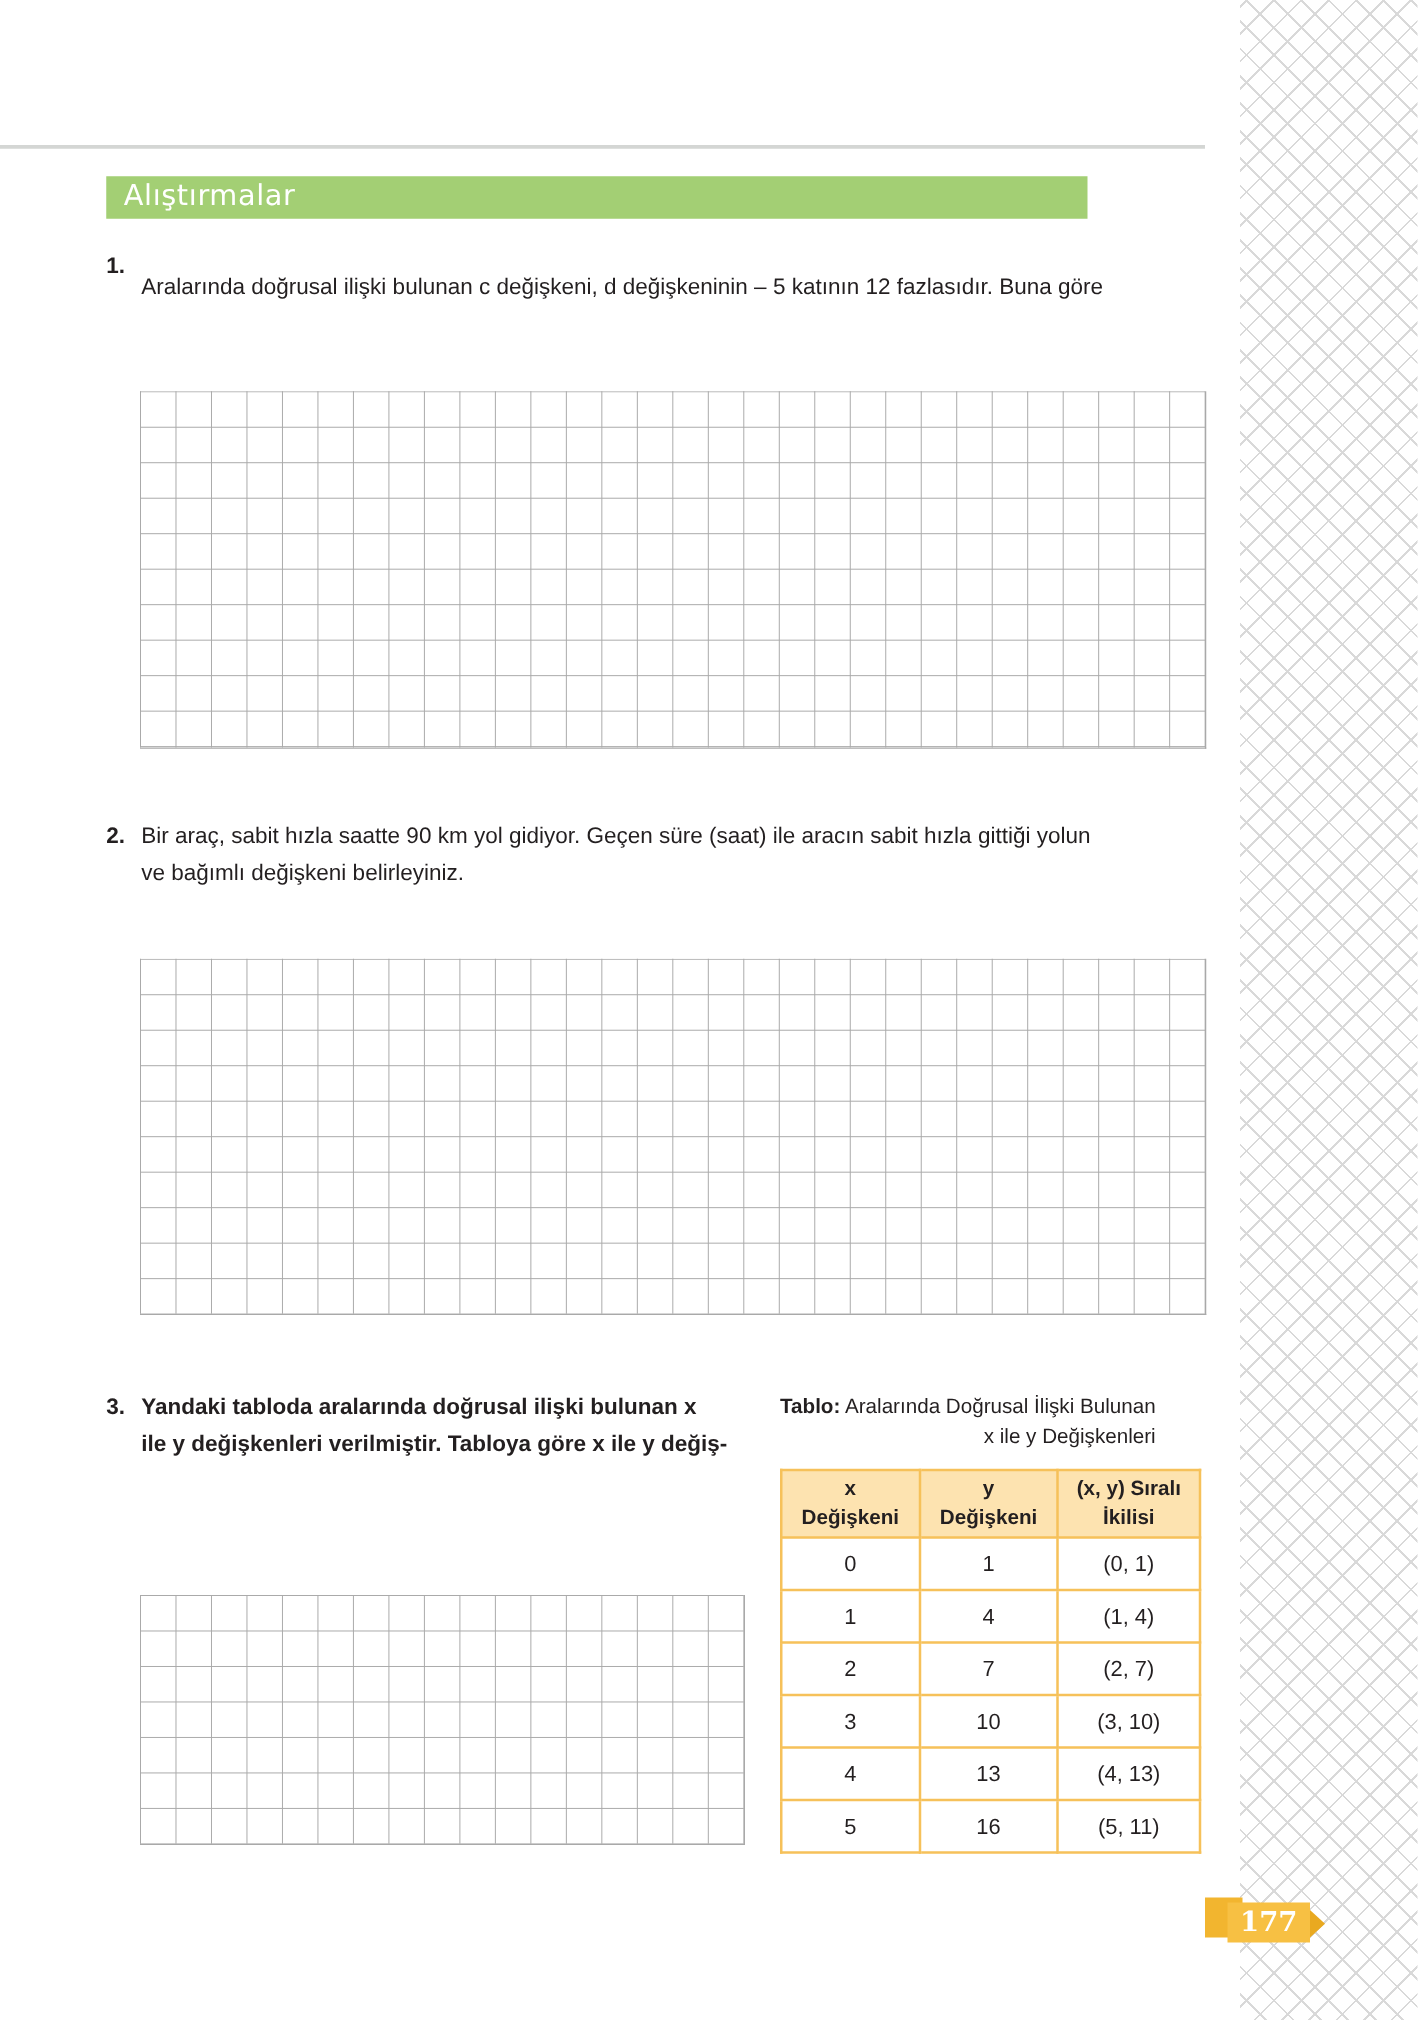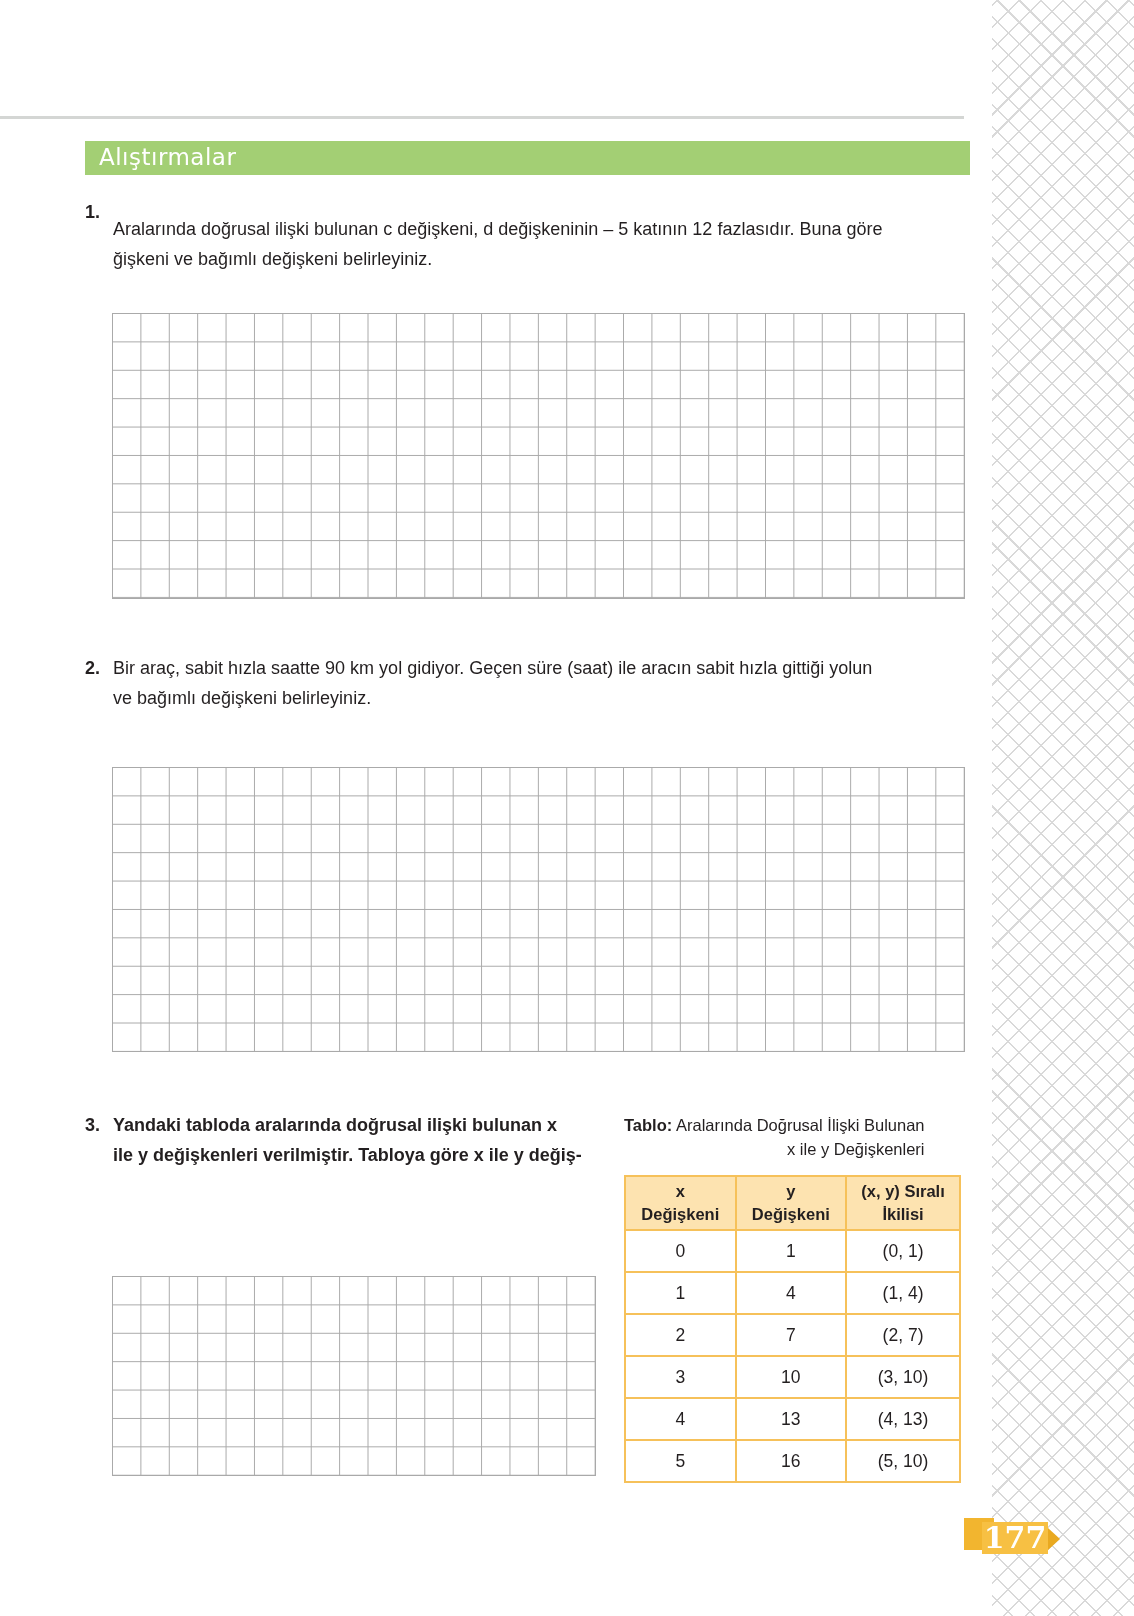--- a/index.html
+++ b/index.html
@@ -11,21 +11,21 @@
   }
   .pattern {
     position:absolute; left:992px; top:0; width:142px; height:1616px;
     background-color:#ffffff;
     background-image:
       repeating-linear-gradient(45deg, transparent 0, transparent 14px, #d9d9d9 14px, #d9d9d9 15.5px),
       repeating-linear-gradient(-45deg, transparent 0, transparent 14px, #d9d9d9 14px, #d9d9d9 15.5px);
   }
   .top-rule { position:absolute; left:0; top:116px; width:964px; height:3px; background:#d4d6d4; }
   .section-bar {
-    position:absolute; left:85px; top:141px; width:885px; height:34px;
+    position:absolute; left:85px; top:141px; width:785px; height:34px;
     background:#a3cf74;
   }
   .section-title {
     position:absolute; left:14px; top:3px;
     font-family:"DejaVu Sans", sans-serif; font-size:23px; color:#ffffff; letter-spacing:0.5px;
   }
   .q { position:absolute; font-size:18px; line-height:30px; }
   .q .num { position:absolute; left:0; top:0; font-weight:bold; }
   .q .body { position:absolute; left:28px; top:0; text-align:justify; }
   .q .body span { display:block; white-space:nowrap; }
@@ -47,37 +47,36 @@
   }
   table.data th, table.data td { border:2px solid #f6c15a; }
   table.data th { background:#fde3b0; font-weight:bold; height:50px; line-height:23px; font-size:16.5px; }
   table.data td { height:38px; background:#ffffff; }
   .page-badge { position:absolute; left:964px; top:1518px; width:96px; height:36px; }
   .page-badge .back { position:absolute; left:0; top:0; width:30px; height:32px; background:#f2b52f; }
   .page-badge .front { position:absolute; left:18px; top:4px; width:66px; height:32px; background:#f7c043; }
   .page-badge .tail { position:absolute; left:84px; top:10px; width:0; height:0;
     border-top:11px solid transparent; border-bottom:11px solid transparent; border-left:12px solid #e9a920; }
   .page-num { position:absolute; left:18px; top:4px; width:66px; text-align:center;
-    font-family:"DejaVu Serif", serif; font-weight:bold; font-size:30px; color:#ffffff; line-height:32px; }
+    font-family:"DejaVu Serif", serif; font-weight:bold; font-size:22px; color:#ffffff; line-height:32px; }
 </style>
 </head>
 <body>
 
 <div class="pattern"></div>
 <div class="top-rule"></div>
 
 <div class="section-bar">
   <span class="section-title">Alıştırmalar</span>
 </div>
 
 <div class="q" style="left:85px; top:197px; width:879px;">
   <span class="num">1.</span>
   <div class="body" style="width:851px;margin-top:17px;">
     <span>Aralarında doğrusal ilişki bulunan c değişkeni, d değişkeninin – 5 katının 12 fazlasıdır. Buna göre</span>
-    <span>ğişkeni ve bağımlı değişkeni belirleyiniz.</span>
   </div>
 </div>
 <div class="grid" style="left:112px; top:313px; width:853px; height:286px;"></div>
 
 <div class="q" style="left:85px; top:653px; width:879px;">
   <span class="num">2.</span>
   <div class="body" style="width:851px;">
     <span>Bir araç, sabit hızla saatte 90 km yol gidiyor. Geçen süre (saat) ile aracın sabit hızla gittiği yolun</span>
     <span>ve bağımlı değişkeni belirleyiniz.</span>
   </div>
@@ -128,21 +127,21 @@
         <td>(3, 10)</td>
       </tr>
     <tr>
         <td>4</td>
         <td>13</td>
         <td>(4, 13)</td>
       </tr>
     <tr>
         <td>5</td>
         <td>16</td>
-        <td>(5, 10)</td>
+        <td>(5, 11)</td>
       </tr>
   </tbody>
 </table>
 
 <div class="page-badge">
   <div class="back"></div>
   <div class="front"></div>
   <div class="tail"></div>
   <span class="page-num">177</span>
 </div>

